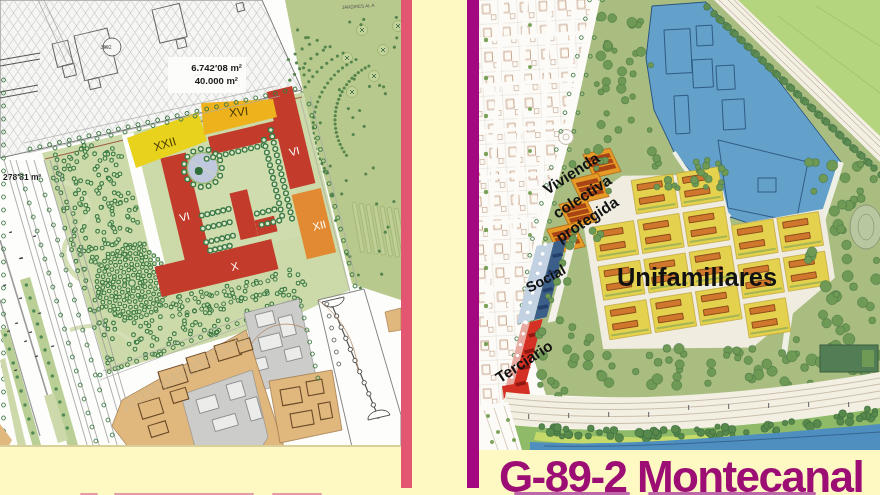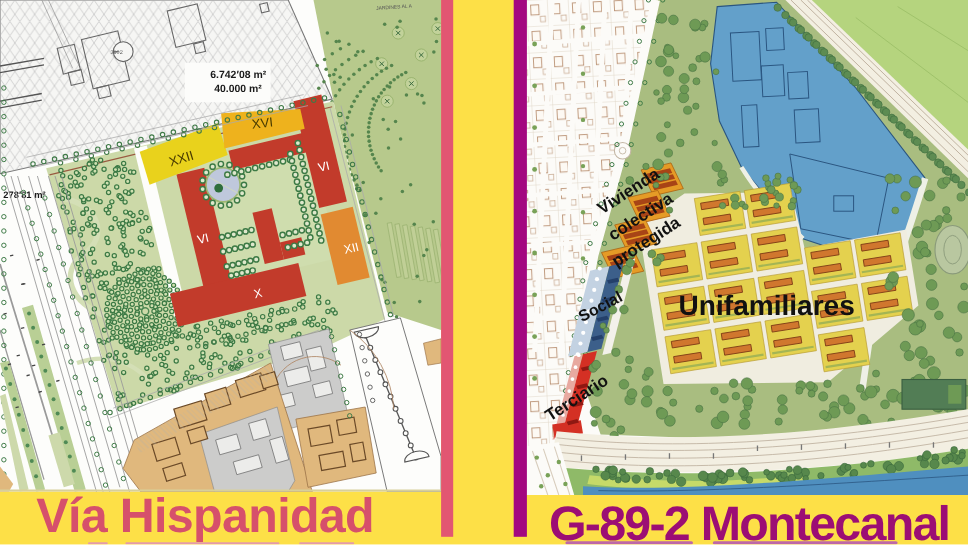--- a/index.html
+++ b/index.html
@@ -1,14 +1,14 @@
 <!DOCTYPE html>
 <html><head><meta charset="utf-8"><style>
 html,body{margin:0;padding:0;background:#fff;font-family:"Liberation Sans",sans-serif;}
-#page{position:relative;width:880px;height:495px;overflow:hidden;background:#fde047;}
+#page{position:relative;width:880px;height:495px;overflow:hidden;background:#fef9c3;}
 .stripe1{position:absolute;left:401px;top:0;width:11px;height:488px;background:#e25672;}
 .stripe2{position:absolute;left:467px;top:0;width:12px;height:488px;background:#a30880;}
 .cap1{position:absolute;left:33px;top:448px;font-size:44px;font-weight:bold;color:#d6506b;letter-spacing:-0.6px;line-height:1;white-space:nowrap;}
 .cap2{position:absolute;left:499px;top:455px;font-size:44px;font-weight:bold;color:#9c0e74;letter-spacing:-1.6px;line-height:1;white-space:nowrap;}
 </style></head><body>
 <div id="page">
 <svg width="401" height="447" viewBox="0 0 401 447" style="position:absolute;left:0;top:0">
       <defs>
 <pattern id="hat" width="9" height="13" patternUnits="userSpaceOnUse">
  <path d="M0,6.5 L4.5,0 L9,6.5 L4.5,13 Z" fill="none" stroke="#ababae" stroke-width="0.45"></path>
@@ -1620,19 +1620,18 @@
       <circle cx="36.0" cy="440.0" r="2.0" fill="#79a258"></circle>
       <text x="96" y="178" font-size="15.5" font-weight="bold" fill="#111" text-anchor="middle" transform="rotate(-33 96 178)">Vivienda</text>
       <text x="107" y="201" font-size="15.5" font-weight="bold" fill="#111" text-anchor="middle" transform="rotate(-33 107 201)">colectiva</text>
       <text x="112" y="224" font-size="15.5" font-weight="bold" fill="#111" text-anchor="middle" transform="rotate(-33 112 224)">protegida</text>
       <text x="70" y="283" font-size="14.5" font-weight="bold" fill="#111" text-anchor="middle" transform="rotate(-28 70 283)">Social</text>
       <text x="49" y="366" font-size="15.5" font-weight="bold" fill="#111" text-anchor="middle" transform="rotate(-33 49 366)">Terciario</text>
       <text x="219" y="286" font-size="25.5" font-weight="bold" fill="#111" text-anchor="middle" transform="rotate(0 219 286)">Unifamiliares</text>
     </svg>
 <div class="stripe1"></div>
 <div class="stripe2"></div>
-<div class="cap1">Vía Hispanidad</div>
 <div class="cap2">G-89-2 Montecanal</div>
 <div style="position:absolute;left:80px;top:493px;width:18px;height:2px;background:#e39aab;border-radius:2px"></div>
 <div style="position:absolute;left:114px;top:493px;width:140px;height:2px;background:#e39aab;border-radius:2px"></div>
 <div style="position:absolute;left:272px;top:493px;width:50px;height:2px;background:#e39aab;border-radius:2px"></div>
 <div style="position:absolute;left:514px;top:492px;width:116px;height:3px;background:#bd67a8;border-radius:2px"></div>
 <div style="position:absolute;left:648px;top:492px;width:168px;height:3px;background:#bd67a8;border-radius:2px"></div>
 </div>
 </body></html>

